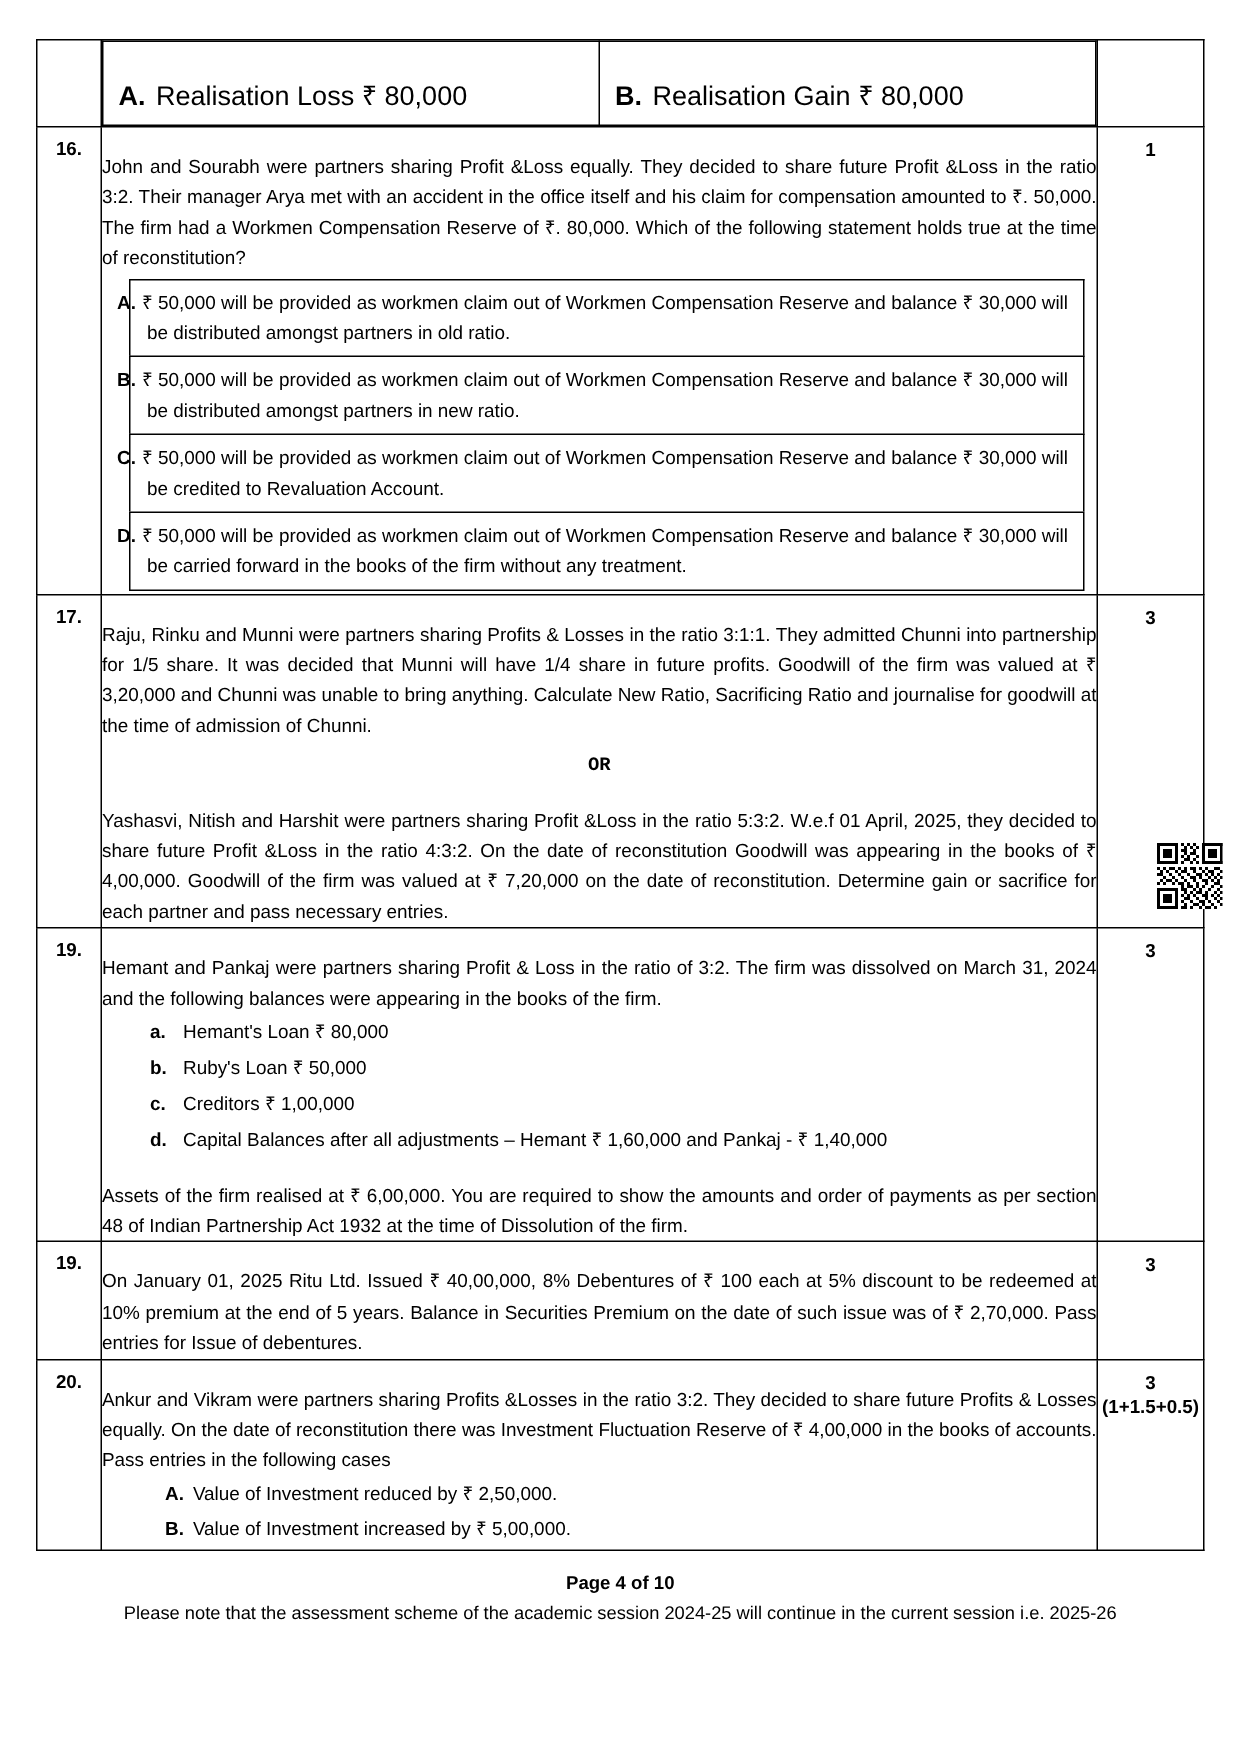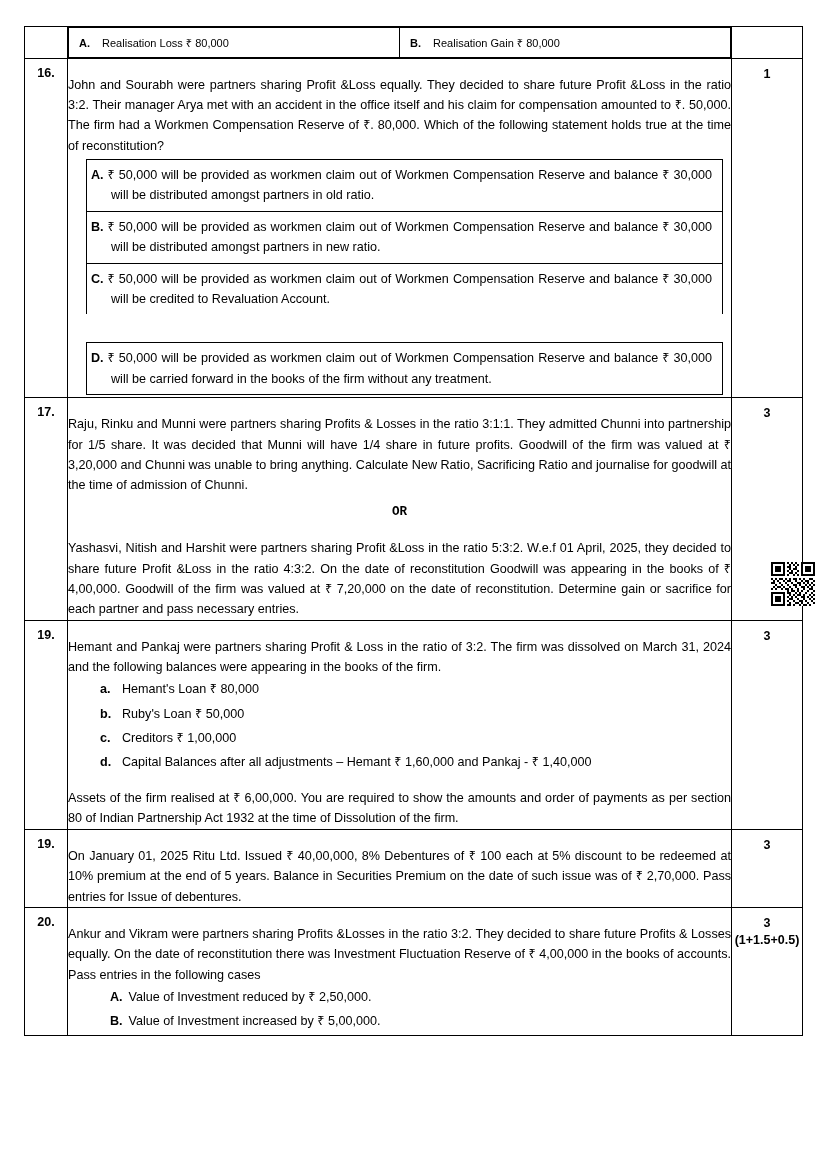--- a/index.html
+++ b/index.html
@@ -60,48 +60,48 @@
   }
 
   
   table.opt2 {
     border-collapse: collapse;
     width: 100%;
     table-layout: fixed;
   }
   table.opt2 td {
     border: 1px solid #000000;
-    font-size: 11px;
-    padding: 7px 8px 5px 10px;
+    font-size: 18px;
+    padding: 23px 8px 5px 10px;
     line-height: 1.5;
   }
   table.opt2 td .lbl {
     font-weight: bold;
     display: inline-block;
     min-width: 20px;
   }
   .toprow-cell { padding: 0 !important; }
 
   
   .optbox {
     border: 1px solid #000000;
     border-bottom: none;
     padding: 5px 10px 5px 14px;
     font-size: 12.6px;
     line-height: 1.62;
     text-align: justify;
   }
-  .optbox:last-child { border-bottom: 1px solid #000000; margin-top: 28px; }
+  .optbox:last-child { border-bottom: 1px solid #000000; }
   .optwrap { margin: 3px 8px 2px 18px; }
   .optbox .lbl {
     font-weight: bold;
     margin-right: 4px;
   }
   .opt-hang {
-    padding-left: 24px;
+    padding-left: 11px;
     text-indent: -20px;
   }
 
   
   ol.sublist {
     margin: 2px 0 2px 0;
     padding-left: 54px;
     list-style: none;
   }
   ol.sublist li {
@@ -248,21 +248,21 @@
             </li>
             <li>
               <span class="itemlbl">c.</span>
               <span>Creditors ₹ 1,00,000</span>
             </li>
             <li>
               <span class="itemlbl">d.</span>
               <span>Capital Balances after all adjustments – Hemant ₹ 1,60,000 and Pankaj - ₹ 1,40,000</span>
             </li>
           </ol>
-          <p>Assets of the firm realised at ₹ 6,00,000. You are required to show the amounts and order of payments as per section 80 of Indian Partnership Act 1932 at the time of Dissolution of the firm.</p>
+          <p>Assets of the firm realised at ₹ 6,00,000. You are required to show the amounts and order of payments as per section 48 of Indian Partnership Act 1932 at the time of Dissolution of the firm.</p>
         </td>
         <td class="col-marks">
           <div class="markscell">3</div>
         </td>
       </tr>
 
       <tr>
         <td class="col-num">
           <div class="numcell">19.</div>
         </td>
@@ -421,14 +421,18 @@
           <rect x="21" y="20" width="1" height="1"></rect>
         <rect x="8" y="21" width="2" height="1"></rect>
           <rect x="11" y="21" width="1" height="1"></rect>
           <rect x="14" y="21" width="1" height="1"></rect>
         <rect x="16" y="21" width="2" height="1"></rect>
           <rect x="19" y="21" width="1" height="1"></rect>
       </g>
     </svg>
   </div>
 
+  <footer>
+    <div class="pagenum">Page 4 of 10</div>
+    <div class="footnote">Please note that the assessment scheme of the academic session 2024-25 will continue in the current session i.e. 2025-26</div>
+  </footer>
 
 </div>
 
 </body></html>

